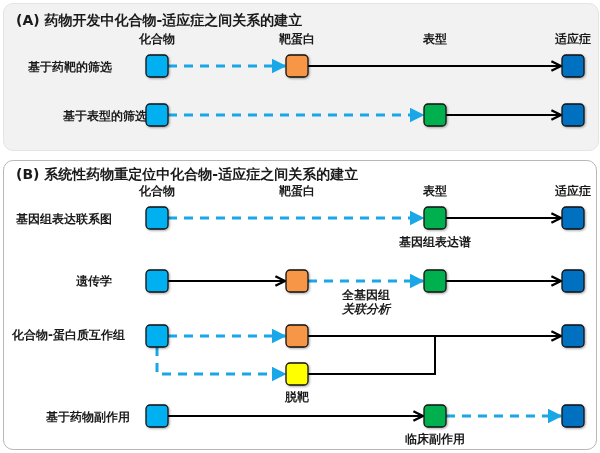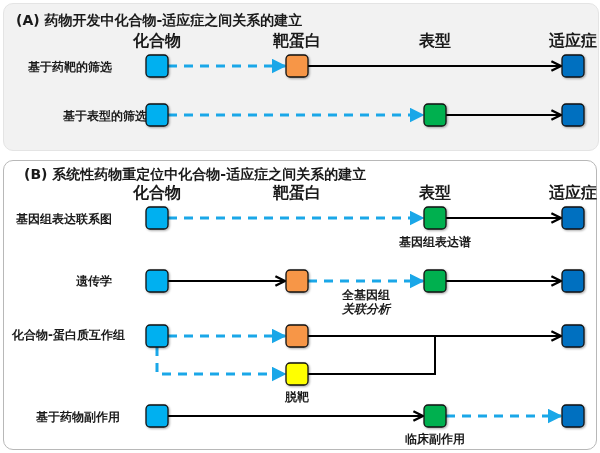--- a/index.html
+++ b/index.html
@@ -3,48 +3,48 @@
 <meta charset="utf-8">
 <style>
   html, body { margin:0; padding:0; background:#ffffff; }
   body { width:600px; height:453px; position:relative; overflow:hidden;
          font-family:"DejaVu Sans", sans-serif; color:#1a1a1a; }
   .panel { position:absolute; border-radius:10px; }
   #panel-a { left:3px; top:3px; width:594px; height:146px; background:#f2f2f2; border:1px solid #e4e4e4; }
   #panel-b { left:3px; top:160px; width:592px; height:288px; background:#ffffff; border:1.5px solid #b8b8b8; }
   .title { position:absolute; font-size:14px; font-weight:bold; white-space:nowrap; }
   .row-label { position:absolute; font-size:12px; font-weight:bold; white-space:nowrap; text-align:right; width:112px; }
-  .col-head { position:absolute; font-size:16px; font-weight:bold; white-space:nowrap; transform:translateX(-50%); }
+  .col-head { position:absolute; font-size:12px; font-weight:bold; white-space:nowrap; transform:translateX(-50%); }
   .sub { position:absolute; font-size:12px; font-weight:bold; white-space:nowrap; transform:translateX(-50%); text-align:center; line-height:15px; }
   svg#diagram { position:absolute; left:0; top:0; }
 </style>
 </head>
 <body>
 
 <div class="panel" id="panel-a"></div>
 <div class="panel" id="panel-b"></div>
 
 <div class="title" style="left:16px; top:12px;">(A) 药物开发中化合物-适应症之间关系的建立</div>
 <div class="col-head" style="left:157px; top:31px;">化合物</div>
 <div class="col-head" style="left:297px; top:31px;">靶蛋白</div>
 <div class="col-head" style="left:435px; top:31px;">表型</div>
 <div class="col-head" style="left:573px; top:31px;">适应症</div>
 <div class="row-label" style="left:0px; top:59px;">基于药靶的筛选</div>
 <div class="row-label" style="left:0px; top:108px;margin-left:35px;">基于表型的筛选</div>
 
-<div class="title" style="left:24px; top:166px;text-align:right;">(B) 系统性药物重定位中化合物-适应症之间关系的建立</div>
+<div class="title" style="left:16px; top:166px;text-align:right;">(B) 系统性药物重定位中化合物-适应症之间关系的建立</div>
 <div class="col-head" style="left:157px; top:183px;">化合物</div>
 <div class="col-head" style="left:297px; top:183px;">靶蛋白</div>
 <div class="col-head" style="left:435px; top:183px;">表型</div>
 <div class="col-head" style="left:573px; top:183px;">适应症</div>
 
 <div class="row-label" style="left:0px; top:211px;">基因组表达联系图</div>
 <div class="row-label" style="left:0px; top:273px;">遗传学</div>
 <div class="row-label" style="left:12px; top:327px;">化合物-蛋白质互作组</div>
-<div class="row-label" style="left:8px; top:409px;">基于药物副作用</div>
+<div class="row-label" style="left:18px; top:409px;">基于药物副作用</div>
 
 <div class="sub" style="left:435px; top:235px;">基因组表达谱</div>
 <div class="sub" style="left:366px; top:288px;">全基因组</div>
 <div class="sub" style="left:366px; top:302px;font-style:italic;">关联分析</div>
 <div class="sub" style="left:297px; top:390px;">脱靶</div>
 <div class="sub" style="left:435px; top:432px;">临床副作用</div>
 
 <svg id="diagram" width="600" height="453">
   <defs>
     <marker id="arrow-black" viewBox="0 0 10 10" refX="9" refY="5" markerWidth="6" markerHeight="6" orient="auto">

